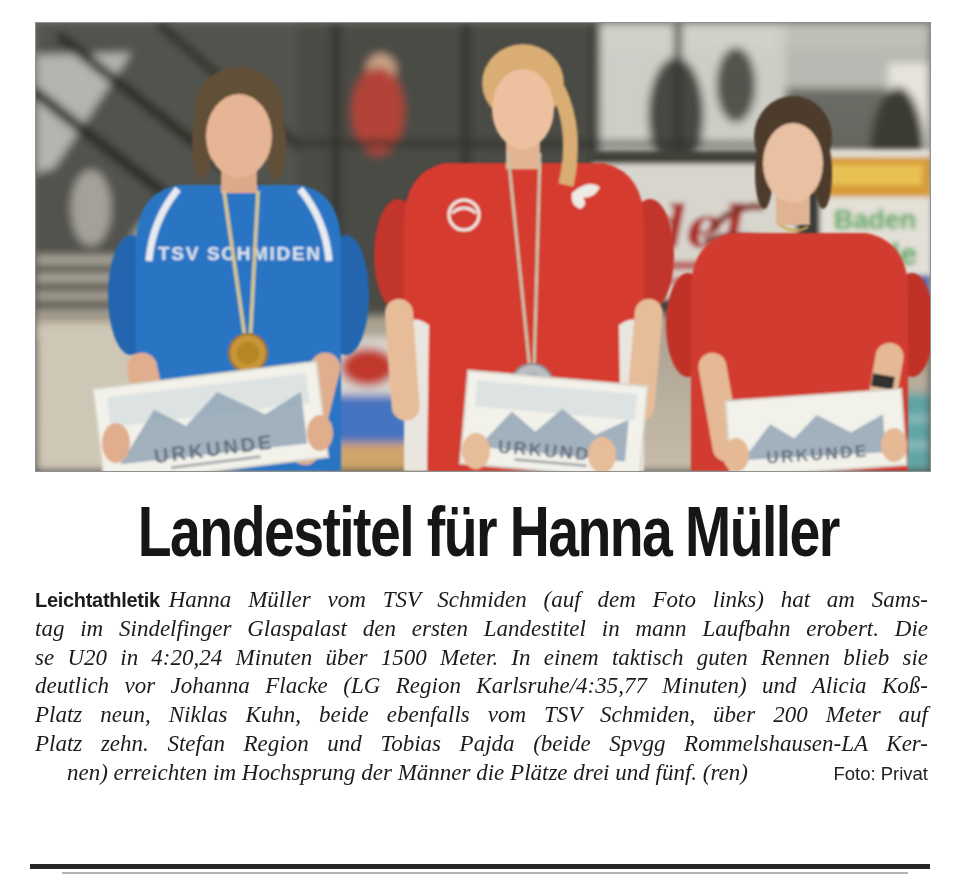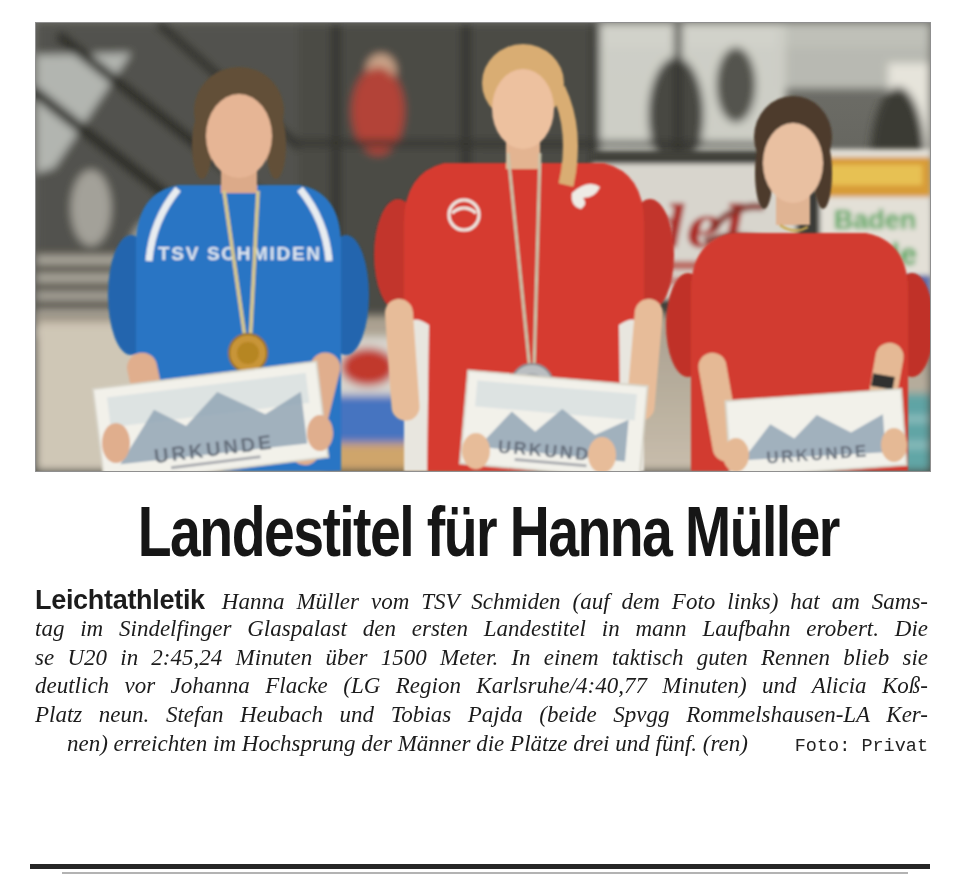--- a/index.html
+++ b/index.html
@@ -11,22 +11,22 @@
   .headline{position:absolute;top:483px;left:0;width:960px;text-align:center;white-space:nowrap;}
   .headline span{display:inline-block;transform:scaleX(0.78);transform-origin:50% 50%;
          font-family:"Liberation Sans",sans-serif;font-weight:700;font-size:71px;
          letter-spacing:-2px;color:#161616;}
   .article{position:absolute;left:35px;top:586px;width:893px;color:#1c1c1c;
          font-size:23px;font-style:italic;font-family:"Liberation Serif",serif;}
   .jline{line-height:28.8px;height:28.8px;text-align:justify;text-align-last:justify;}
   .lastline{line-height:28.8px;height:28.8px;display:flex;justify-content:space-between;
          align-items:baseline;margin-left:32px;}
   .kicker{font-family:"Liberation Sans",sans-serif;font-weight:700;font-style:normal;
-         font-size:27px;letter-spacing:-0.3px;margin-right:17px;}
-  .credit{font-style:normal;font-size:18.5px;color:#222;font-family:Liberation Mono, monospace;}
+         font-size:20px;letter-spacing:-0.3px;margin-right:9px;}
+  .credit{font-style:normal;font-size:18.5px;color:#222;font-family:Liberation Sans, sans-serif;}
   .rule-thick{position:absolute;top:864px;left:30px;width:900px;height:5px;background:#262626;}
   .rule-thin{position:absolute;top:872px;left:62px;width:846px;height:2px;background:#b3b3b3;}
 </style>
 </head>
 <body>
 
 <div class="page">
 
   <div class="photo">
     <svg width="894" height="448" viewBox="0 0 894 448">
@@ -203,23 +203,24 @@
     </svg>
   </div>
 
   <h1 class="headline" style="margin:8px;">
     <span>Landestitel für Hanna Müller</span>
   </h1>
 
   <div class="article">
     <div class="jline"><span class="kicker">Leichtathletik</span><span>Hanna Müller vom TSV Schmiden (auf dem Foto links) hat am Sams-</span></div>
     <div class="jline">tag im Sindelfinger Glaspalast den ersten Landestitel in mann Laufbahn erobert. Die</div>
-    <div class="jline">se U20 in 2:45,24 Minuten über 1500 Meter. In einem taktisch guten Rennen blieb sie</div>
-    <div class="jline">deutlich vor Johanna Flacke (LG Region Karlsruhe/4:40,77 Minuten) und Alicia Koß-</div>
-    <div class="jline">Platz neun. Stefan Heubach und Tobias Pajda (beide Spvgg Rommelshausen-LA Ker-</div>
+    <div class="jline">se U20 in 4:20,24 Minuten über 1500 Meter. In einem taktisch guten Rennen blieb sie</div>
+    <div class="jline">deutlich vor Johanna Flacke (LG Region Karlsruhe/4:35,77 Minuten) und Alicia Koß-</div>
+    <div class="jline">Platz neun, Niklas Kuhn, beide ebenfalls vom TSV Schmiden, über 200 Meter auf</div>
+    <div class="jline">Platz zehn. Stefan Region und Tobias Pajda (beide Spvgg Rommelshausen-LA Ker-</div>
     <div class="lastline">
       <span>nen) erreichten im Hochsprung der Männer die Plätze drei und fünf. (ren)</span>
       <span class="credit">Foto: Privat</span>
     </div>
   </div>
 
   <div class="rule-thick"></div>
   <div class="rule-thin"></div>
 
 </div>

